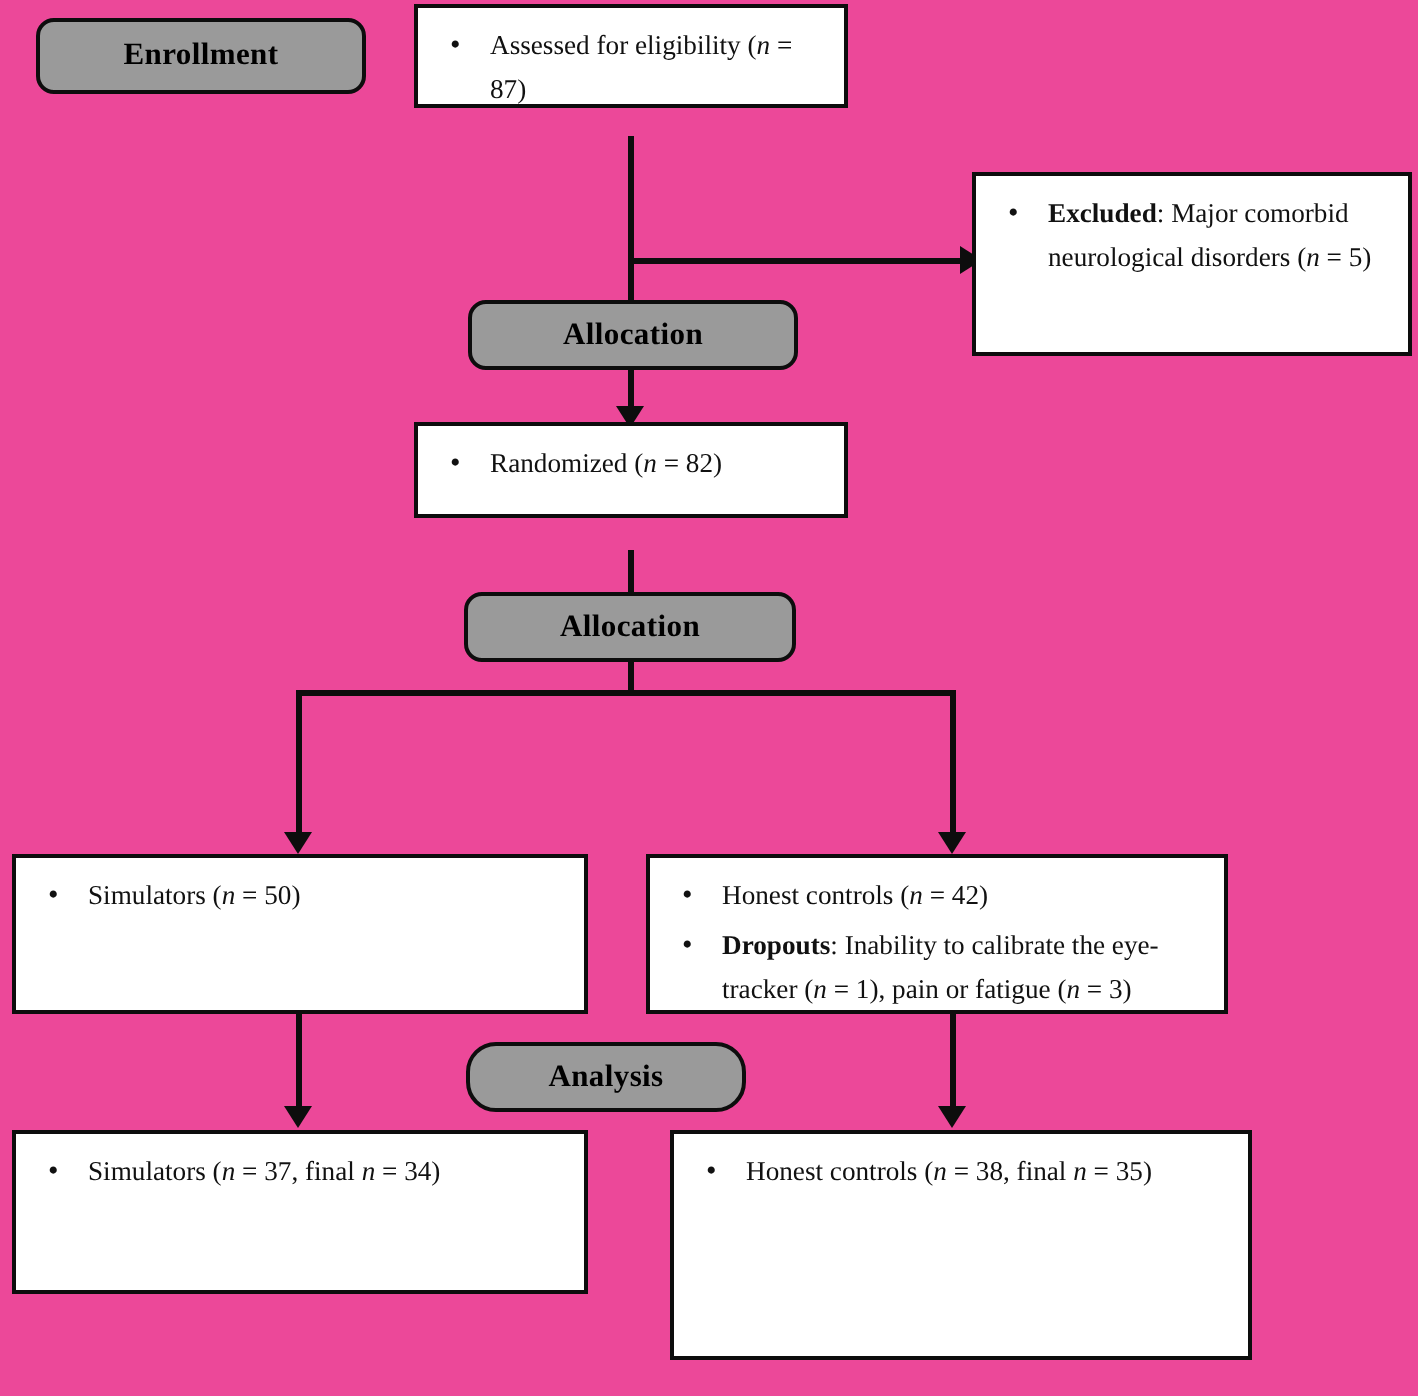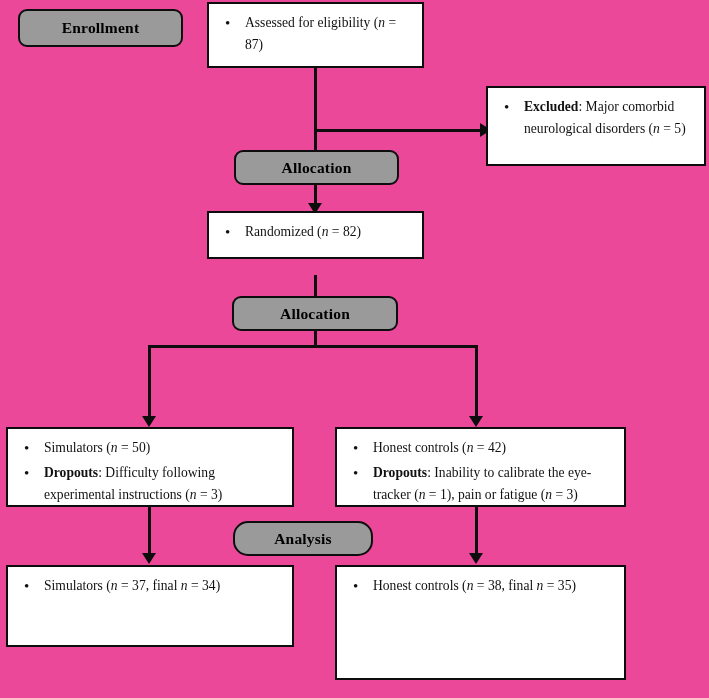--- a/index.html
+++ b/index.html
@@ -72,34 +72,34 @@
 </style>
 </head>
 <body>
 
 <div id="canvas">
 
   <div class="stage" style="left:18px; top:9px; width:165px; height:38px;">
     <span>Enrollment</span>
   </div>
 
-  <div class="box" style="left:207px; top:2px; width:217px; height:66px;">
+  <div class="box" style="left:207px; top:2px; width:217px; height:52px;">
     <ul class="bl">
       <li>
         <span>Assessed for eligibility (</span><span class="it">n</span><span> = 87)</span>
       </li>
     </ul>
   </div>
 
   <div class="vline" style="left:314px; top:68px; height:82px;"></div>
 
   <div class="hline" style="left:314px; top:129px; width:168px;"></div>
   <div class="arrow-r" style="left:480px; top:123px;"></div>
 
-  <div class="box" style="left:486px; top:86px; width:220px; height:80px;">
+  <div class="box" style="left:486px; top:86px; width:220px; height:92px;">
     <ul class="bl">
       <li>
         <span class="b">Excluded</span><span>: Major comorbid neurological disorders (</span><span class="it">n</span><span> = 5)</span>
       </li>
     </ul>
   </div>
 
   <div class="stage" style="left:234px; top:150px; width:165px; height:35px;">
     <span>Allocation</span>
   </div>
@@ -126,27 +126,24 @@
   <div class="vline" style="left:148px; top:345px; height:77px;"></div>
   <div class="vline" style="left:475px; top:345px; height:77px;"></div>
   <div class="arrow-d" style="left:142px; top:416px;"></div>
   <div class="arrow-d" style="left:469px; top:416px;"></div>
 
   <div class="box" style="left:6px; top:427px; width:288px; height:80px;">
     <ul class="bl">
       <li>
         <span>Simulators (</span><span class="it">n</span><span> = 50)</span>
       </li>
-      <li>
-        <span class="b">Dropouts</span><span>: Difficulty following experimental instructions (</span><span class="it">n</span><span> = 3)</span>
-      </li>
     </ul>
   </div>
 
-  <div class="box" style="left:335px; top:427px; width:291px; height:80px;">
+  <div class="box" style="left:323px; top:427px; width:291px; height:80px;">
     <ul class="bl">
       <li>
         <span>Honest controls (</span><span class="it">n</span><span> = 42)</span>
       </li>
       <li>
         <span class="b">Dropouts</span><span>: Inability to calibrate the eye-tracker (</span><span class="it">n</span><span> = 1), pain or fatigue (</span><span class="it">n</span><span> = 3)</span>
       </li>
     </ul>
   </div>
 

